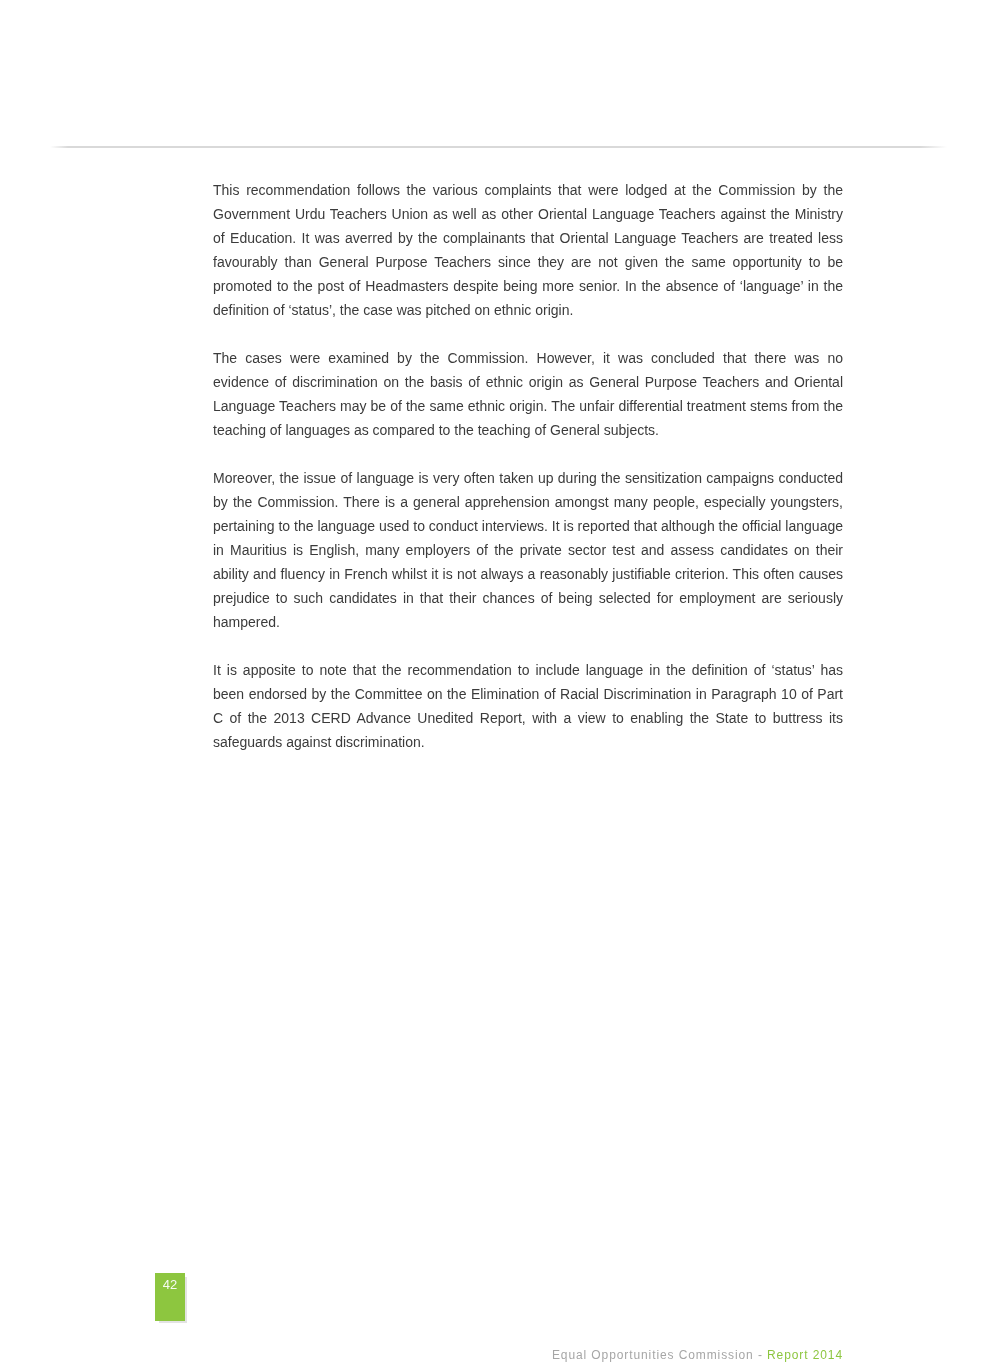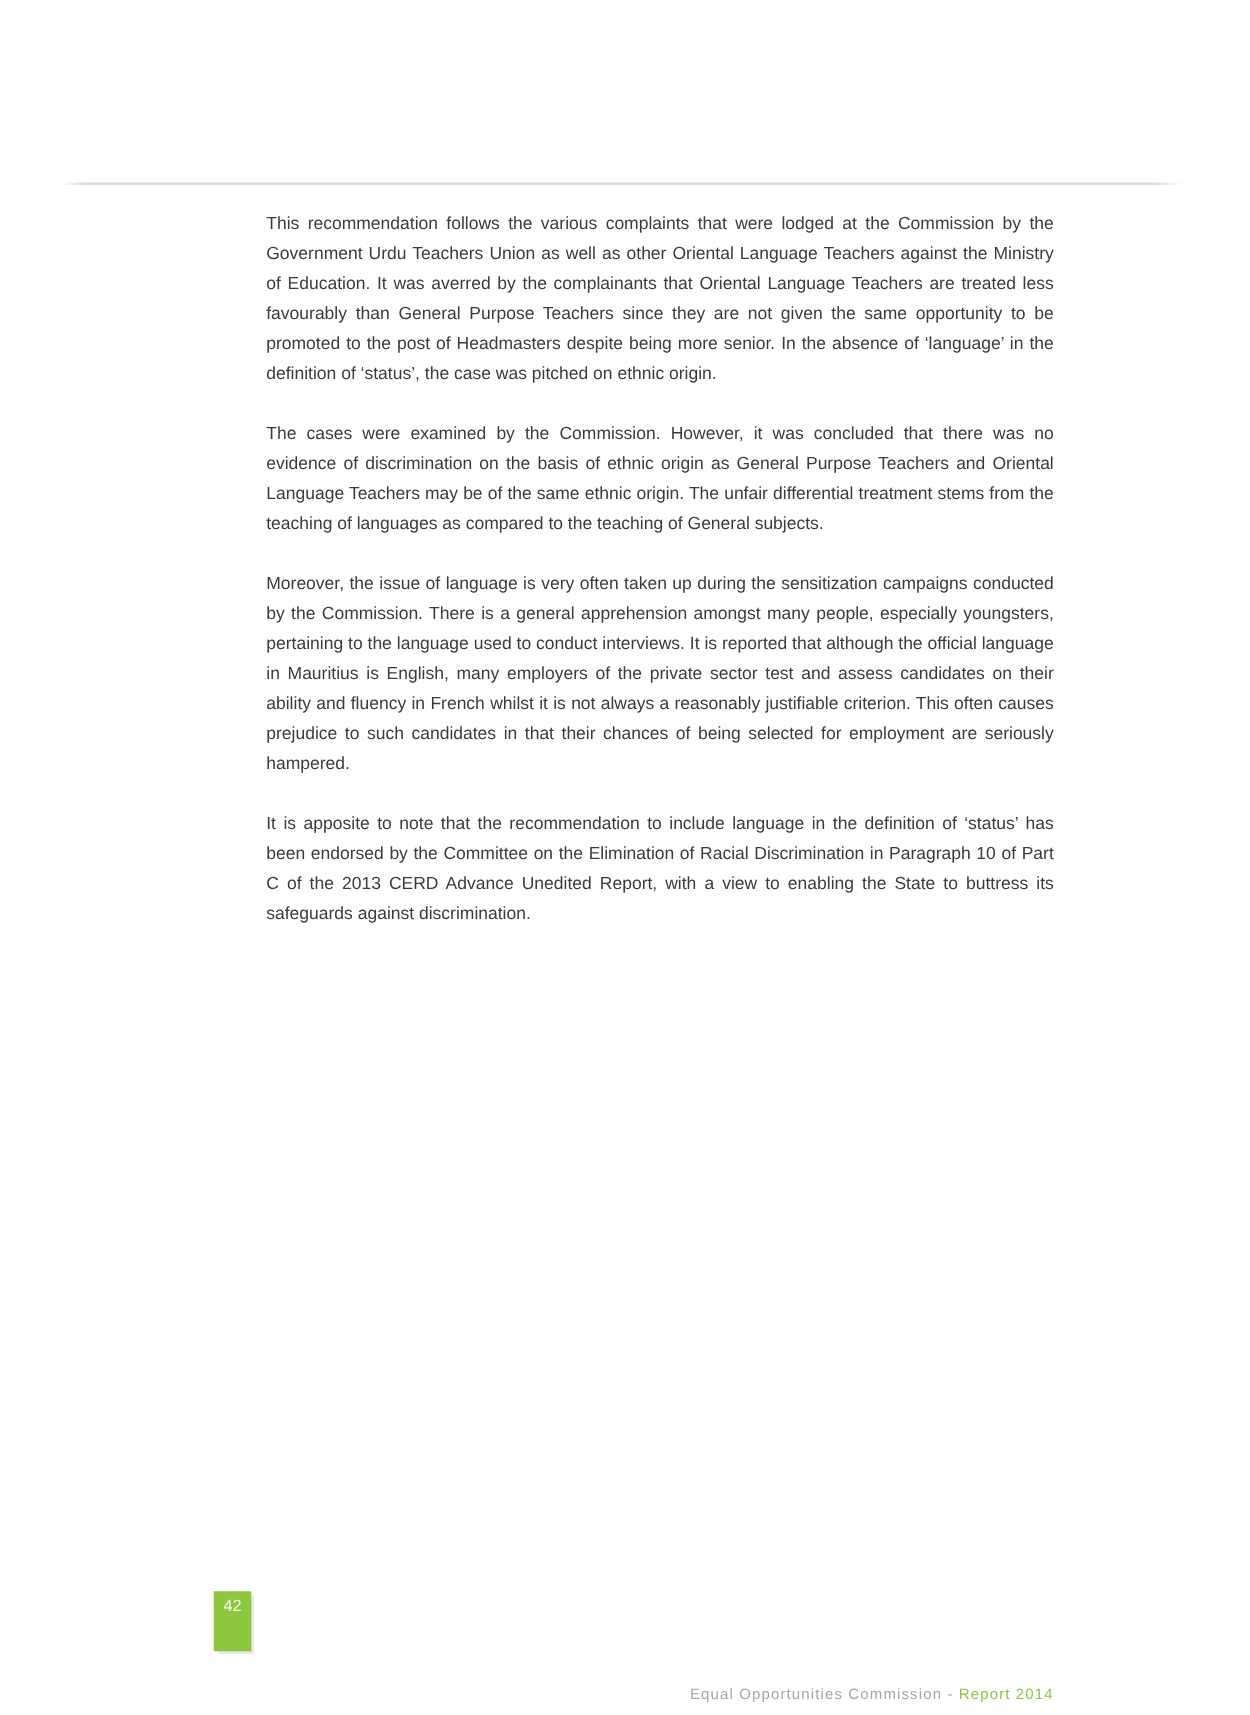--- a/index.html
+++ b/index.html
@@ -31,37 +31,36 @@
     position: absolute;
     left: 213px;
     top: 166px;
     width: 630px;
     font-size: 14px;
     line-height: 24px;
     color: var(--body-text, #3b3b3b);
     text-align: justify;
   }
   .content p {
-    margin: 0 0 24px 0;
+    margin: 12px 0 24px 0;
   }
   .page-number-badge {
     position: absolute;
     left: 155px;
     top: 1273px;
     width: 30px;
     height: 48px;
     background: var(--accent-green, #8dc63f);
     box-shadow: 3px 3px 0 -1px #e3e3e3;
     box-sizing: border-box;
     padding-top: 5px;
     text-align: center;
     color: rgba(255,255,255,0.93);
     font-size: 13px;
     line-height: 14px;
-    margin-left: 16px;
   }
   .footer-line {
     position: absolute;
     top: 1348px;
     right: 157px;
     font-size: 12px;
     line-height: 15px;
     letter-spacing: 0.9px;
     white-space: nowrap;
     color: var(--footer-gray, #a6a6a6);

